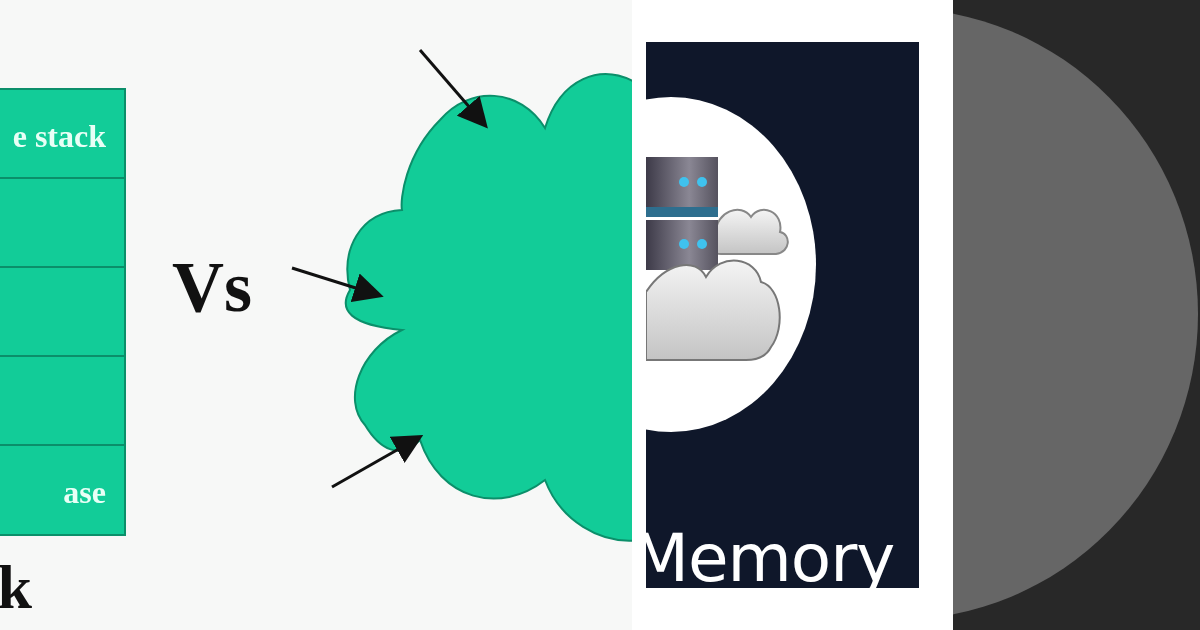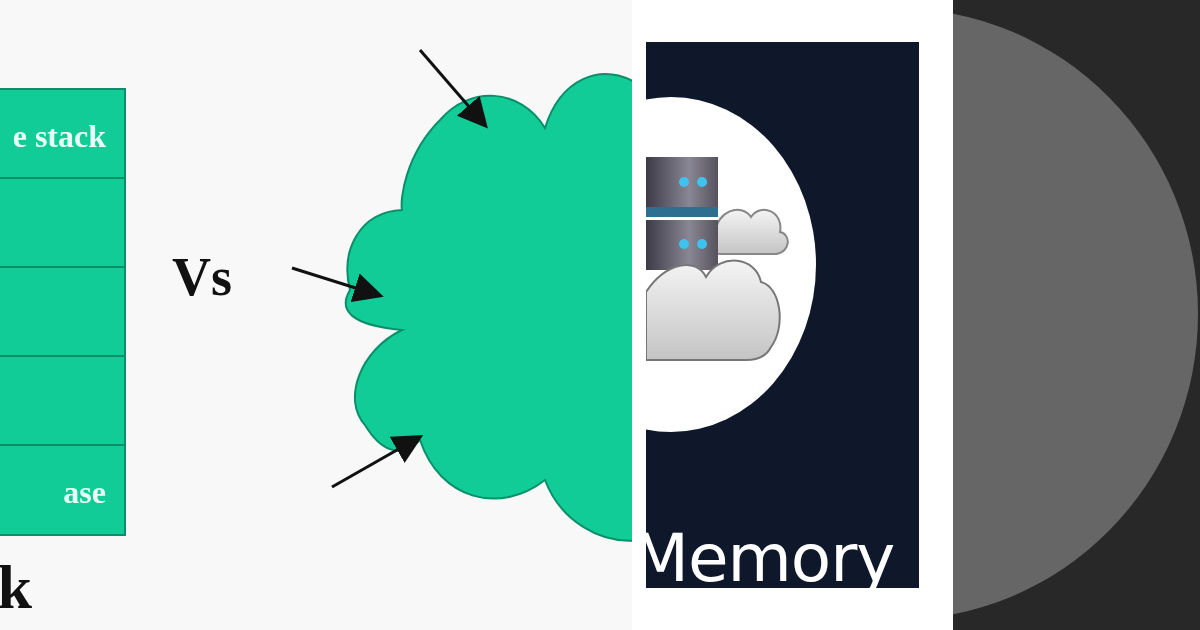--- a/index.html
+++ b/index.html
@@ -6,21 +6,21 @@
   body { width:1200px; height:630px; overflow:hidden; position:relative; background:#fff; font-family:"Liberation Sans", sans-serif; }
   .panel { position:absolute; top:0; height:630px; overflow:hidden;padding-left:32px; }
   #p1 { left:0; width:632px; background:#f7f8f7; }
   #p2 { left:632px; width:321px; background:#fff; }
   #p3 { left:953px; width:247px; background:#282828; }
   .stack { position:absolute; left:-10px; top:88px; width:136px; height:448px; background:#12cc98; border:2px solid #0b8f6a; box-sizing:border-box; }
   .stack .row { height:89px; border-bottom:2px solid #0b8f6a; box-sizing:border-box; position:relative; }
   .stack .row:last-child { border-bottom:none; }
   .row-label { position:absolute; right:18px; top:28px; color:#e8fff6; font-family:"Liberation Serif", serif; font-weight:bold; font-size:32px; white-space:nowrap; }
   .big-label { position:absolute; font-family:"Liberation Serif", serif; font-weight:bold; color:#111; font-size:62px; white-space:nowrap; }
-  #vs { left:172px; top:246px; font-size:54px; }
+  #vs { left:172px; top:246px; font-size:72px; }
   #stack-title { left:-30px; top:552px; }
   #heap-title { left:535px; top:552px; }
   .mem-card { position:absolute; left:14px; top:42px; width:273px; height:546px; background:#0f172a; overflow:hidden; }
   .mem-circle { position:absolute; left:-120px; top:55px; width:290px; height:335px; border-radius:50%; background:#fff; }
   #memory-label { position:absolute; left:-14px; top:478px; color:#fff; font-size:66px; font-family:"DejaVu Sans", sans-serif; white-space:nowrap; letter-spacing:-1px; }
   .gray-circle { position:absolute; left:-360px; top:8px; width:605px; height:612px; border-radius:50%; background:#666; }
 </style>
 </head>
 <body>
 

